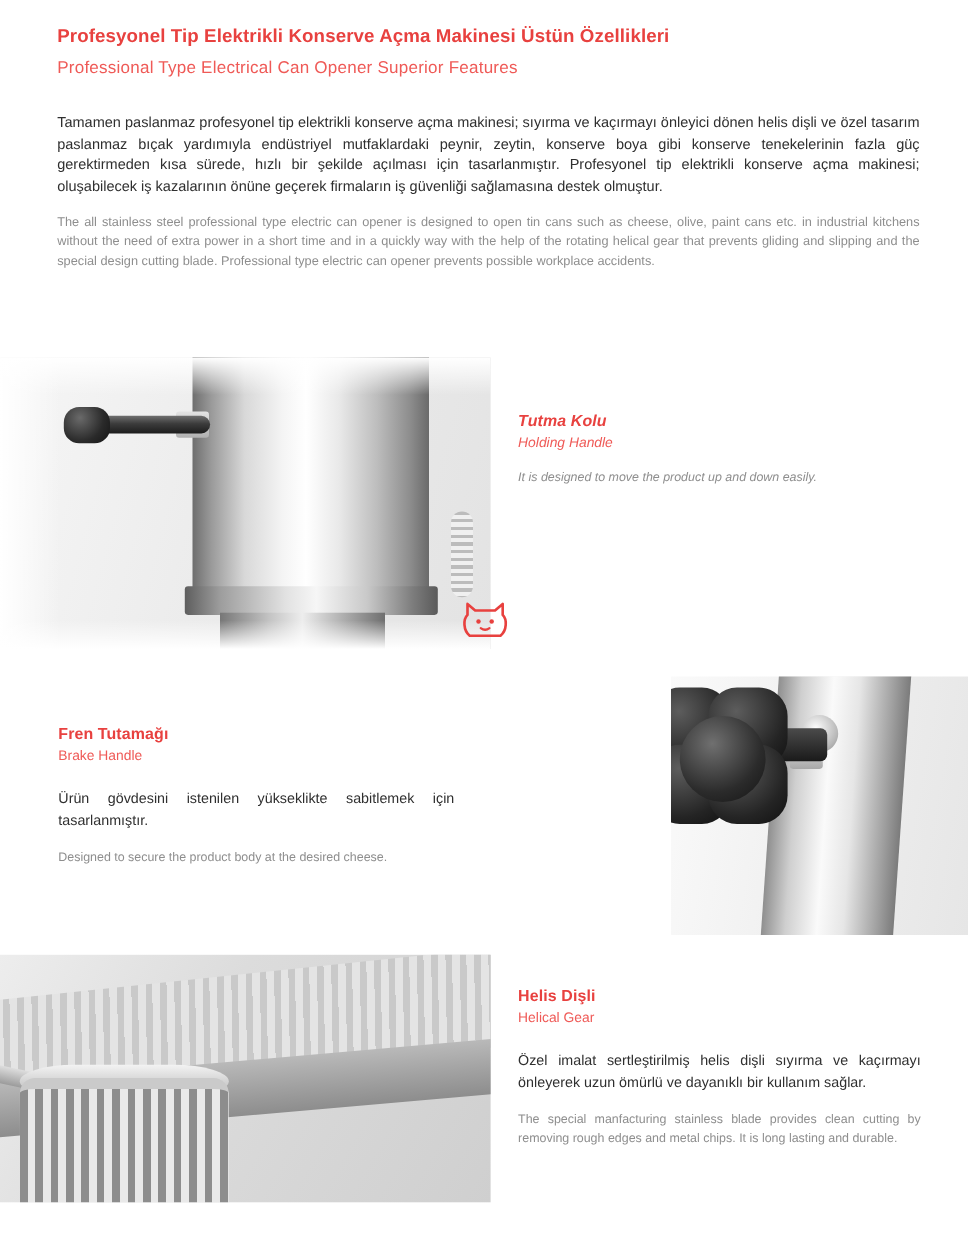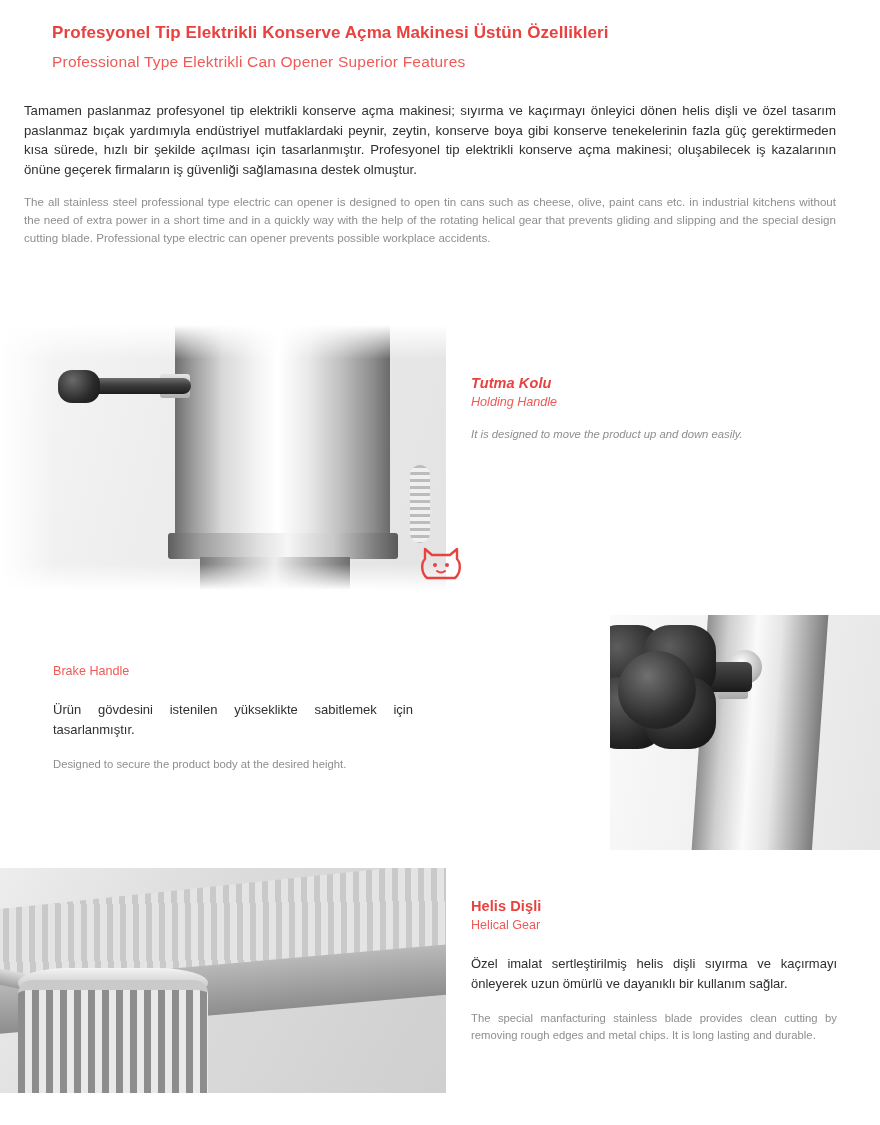--- a/index.html
+++ b/index.html
@@ -36,21 +36,21 @@
   .title-en {
     font-size: 15.5px;
     color: #ef5a57;
     margin: 9px 0 0 0;
     font-weight: normal;
     letter-spacing: 0.2px;
   }
 
   
   .intro {
-    padding: 30px 44px 0 24px;
+    padding: 30px 44px 0 52px;
   }
   .intro-tr {
     font-size: 13.2px;
     color: #2f2f2f;
     line-height: 1.48;
     text-align: justify;
     margin: 0;
   }
   .intro-en {
     font-size: 11.6px;
@@ -230,21 +230,21 @@
   }
   #block3 .feature { position: absolute; left: 471px; top: 30px; width: 366px; }
 </style>
 </head>
 <body>
 
 <div class="page">
 
   <div class="header">
     <h1 class="title-tr">Profesyonel Tip Elektrikli Konserve Açma Makinesi Üstün Özellikleri</h1>
-    <h2 class="title-en">Professional Type Elektrikli Can Opener Superior Features</h2>
+    <h2 class="title-en">Professional Type Electrical Can Opener Superior Features</h2>
   </div>
 
   <div class="intro">
     <p class="intro-tr">Tamamen paslanmaz profesyonel tip elektrikli konserve açma makinesi; sıyırma ve kaçırmayı önleyici dönen helis dişli ve özel tasarım paslanmaz bıçak yardımıyla endüstriyel mutfaklardaki peynir, zeytin, konserve boya gibi konserve tenekelerinin fazla güç gerektirmeden kısa sürede, hızlı bir şekilde açılması için tasarlanmıştır. Profesyonel tip elektrikli konserve açma makinesi; oluşabilecek iş kazalarının önüne geçerek firmaların iş güvenliği sağlamasına destek olmuştur.</p>
     <p class="intro-en">The all stainless steel professional type electric can opener is designed to open tin cans such as cheese, olive, paint cans etc. in industrial kitchens without the need of extra power in a short time and in a quickly way with the help of the rotating helical gear that prevents gliding and slipping and the special design cutting blade. Professional type electric can opener prevents possible workplace accidents.</p>
   </div>
 
   <div id="block1">
 
     <div class="photo" id="photo1">
@@ -271,23 +271,24 @@
     <path d="M10 14 L10 4 L17 10 L35 10 L42 4 L42 14
              C46 18 46 28 40 33 L12 33 C6 28 6 18 10 14 Z" fill="none" stroke="#e8413f" stroke-width="2.4" stroke-linejoin="round"></path>
     <circle cx="20" cy="20" r="2" fill="#e8413f"></circle>
     <circle cx="32" cy="20" r="2" fill="#e8413f"></circle>
     <path d="M22 26 Q26 29 30 26" fill="none" stroke="#e8413f" stroke-width="2" stroke-linecap="round"></path>
   </svg>
 
   <div id="block2">
 
     <div class="feature">
+      <h3 class="feat-title-tr">Fren Tutamağı</h3>
       <h4 class="feat-title-en">Brake Handle</h4>
       <p class="feat-text-tr">Ürün gövdesini istenilen yükseklikte sabitlemek için tasarlanmıştır.</p>
-      <p class="feat-text-en">Designed to secure the product body at the desired height.</p>
+      <p class="feat-text-en">Designed to secure the product body at the desired cheese.</p>
     </div>
 
     <div class="photo" id="photo2">
       <div class="bar-vert"></div>
       <div class="bolt-ring"></div>
       <div class="bolt-nut"></div>
       <div class="knob-stem"></div>
       <div class="star-knob">
         <div class="lobe l1"></div>
         <div class="lobe l2"></div>

